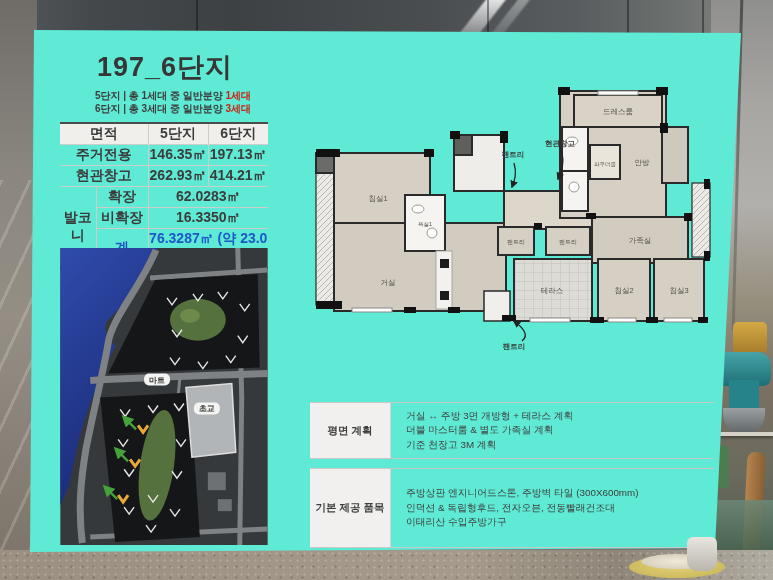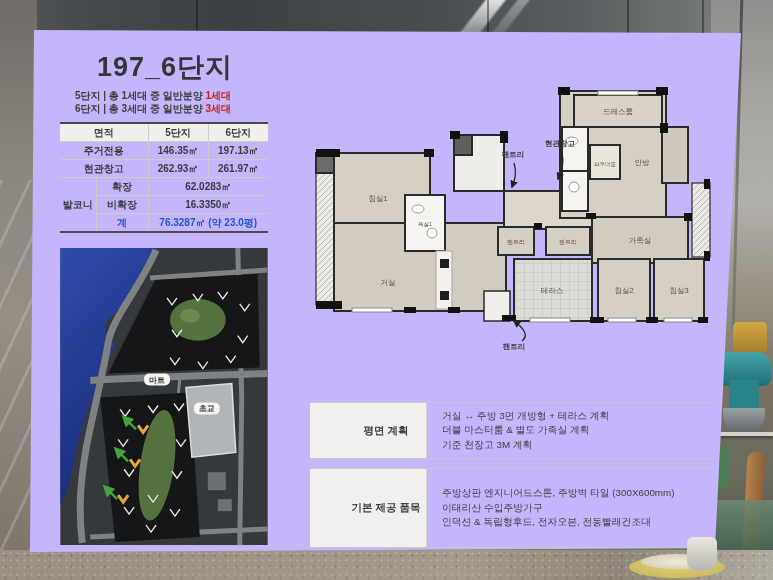--- a/index.html
+++ b/index.html
@@ -45,48 +45,48 @@
     background-size:7px 7px,11px 11px,100% 100%;}
   .plates{position:absolute;right:24px;bottom:0;width:120px;height:44px;z-index:3;}
   .plate1{position:absolute;bottom:2px;left:0;width:96px;height:22px;border-radius:50%;
     background:radial-gradient(ellipse at 50% 40%,#e3d27a,#c7b254);}
   .plate2{position:absolute;bottom:11px;left:12px;width:72px;height:15px;border-radius:50%;
     background:radial-gradient(ellipse,#efe9d8,#cfc8b4);}
   .cup{position:absolute;bottom:9px;left:58px;width:30px;height:34px;border-radius:6px 6px 10px 10px;
     background:linear-gradient(#e8e6e0,#b9b6ae);}
 
   
-  .slide{position:absolute;left:30px;top:29px;width:711px;height:523px;z-index:2;background:#c4b5fd;
+  .slide{position:absolute;left:30px;top:29px;width:711px;height:523px;z-index:2;background:#5eead4;
     clip-path:polygon(4px 1px,711px 4px,685px 519px,0px 523px);
     filter:drop-shadow(0 6px 10px rgba(0,0,0,.35));}
 
   .title{position:absolute;left:30px;top:20px;width:210px;text-align:center;
     font-size:27px;font-weight:bold;color:#363636;letter-spacing:1px;}
-  .subtitle{position:absolute;left:6px;top:60px;width:234px;text-align:center;
+  .subtitle{position:absolute;left:26px;top:60px;width:234px;text-align:center;
     font-size:10px;font-weight:bold;color:#3e3e3e;line-height:13px;}
   .red{color:#cc2014;}
 
   table.area{position:absolute;left:30px;top:93px;width:208px;border-collapse:collapse;
-    font-size:10px;color:#3c3c3c;border-top:2px solid #4b4b4b;border-bottom:2px solid #4b4b4b;}
+    font-size:14px;color:#3c3c3c;border-top:2px solid #4b4b4b;border-bottom:2px solid #4b4b4b;}
   table.area td{border:1px solid #cdcdca;text-align:center;height:15px;padding:1px 0;font-weight:bold;}
   table.area td:first-child{border-left:none;}
   table.area td:last-child{border-right:none;}
   table.area tr.thead td{background:#f0efec;font-weight:bold;}
   table.area .blue{color:#1f57c8;font-weight:bold;}
 
   .sitemap{position:absolute;left:30px;top:219px;width:208px;height:297px;}
   .floorplan{position:absolute;left:278px;top:54px;width:410px;height:292px;}
 
   .info-box{position:absolute;left:280px;width:404px;display:flex;
     border-top:1px solid #c8c8c6;border-bottom:1px solid #c8c8c6;}
   .info-box.b1{top:373px;height:55px;}
   .info-box.b2{top:439px;height:78px;}
   .info-label{width:80px;background:#f1f0ee;border-right:1px solid #d5d5d3;
     display:flex;align-items:center;justify-content:center;
-    font-size:10.5px;font-weight:bold;color:#3e3e3e;padding-left:36px;}
+    font-size:10.5px;font-weight:bold;color:#3e3e3e;}
   .info-content{flex:1;display:flex;flex-direction:column;justify-content:center;
     padding-left:15px;font-size:9.8px;color:#3f3f3f;line-height:14.5px;}
 
   svg text{font-family:"Liberation Sans","DejaVu Sans",sans-serif;}
 </style>
 </head>
 <body>
 
 <div class="scene">
 
@@ -142,21 +142,21 @@
         <td>6단지</td>
       </tr>
       <tr>
         <td colspan="2">주거전용</td>
         <td>146.35㎡</td>
         <td>197.13㎡</td>
       </tr>
       <tr>
         <td colspan="2">현관창고</td>
         <td>262.93㎡</td>
-        <td>261.97㎡</td>
+        <td>414.21㎡</td>
       </tr>
       <tr>
         <td rowspan="3">발코니</td>
         <td>확장</td>
         <td colspan="2">62.0283㎡</td>
       </tr>
       <tr>
         <td>비확장</td>
         <td colspan="2">16.3350㎡</td>
       </tr>
@@ -362,19 +362,19 @@
         <div>거실 ↔ 주방 3면 개방형 + 테라스 계획</div>
         <div>더블 마스터룸 &amp; 별도 가족실 계획</div>
         <div>기준 천장고 3M 계획</div>
       </div>
     </div>
 
     <div class="info-box b2">
       <div class="info-label">기본 제공 품목</div>
       <div class="info-content">
         <div>주방상판 엔지니어드스톤, 주방벽 타일 (300X600mm)</div>
+        <div>인덕션 &amp; 독립형후드, 전자오븐, 전동빨래건조대</div>
         <div>이태리산 수입주방가구</div>
-        <div>인덕션 &amp; 독립형후드, 전자오븐, 전동빨래건조대</div>
       </div>
     </div>
 
   </div>
 </div>
 
 </body></html>

